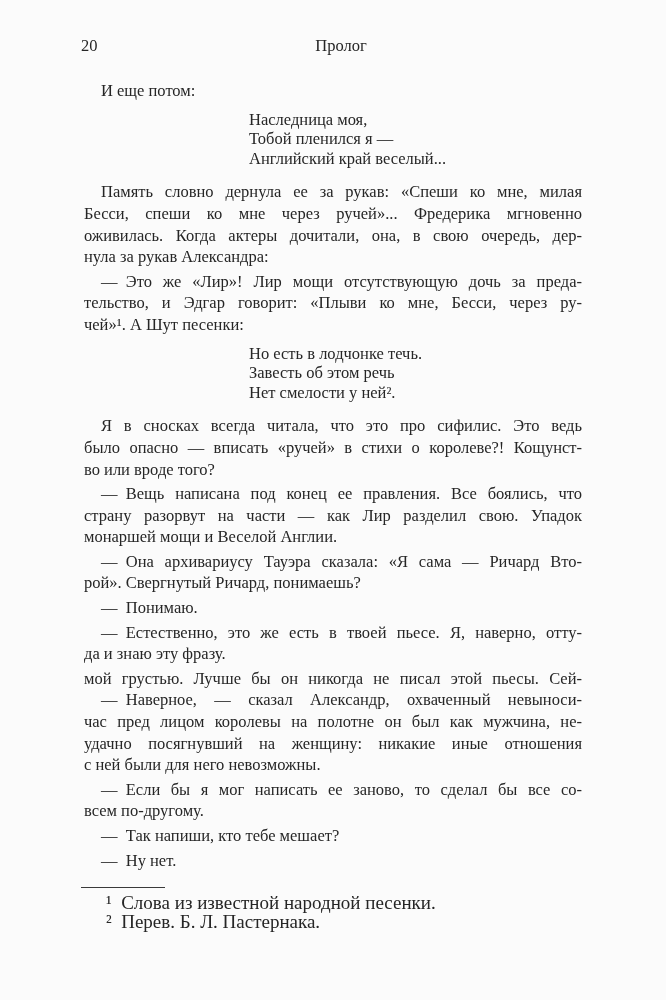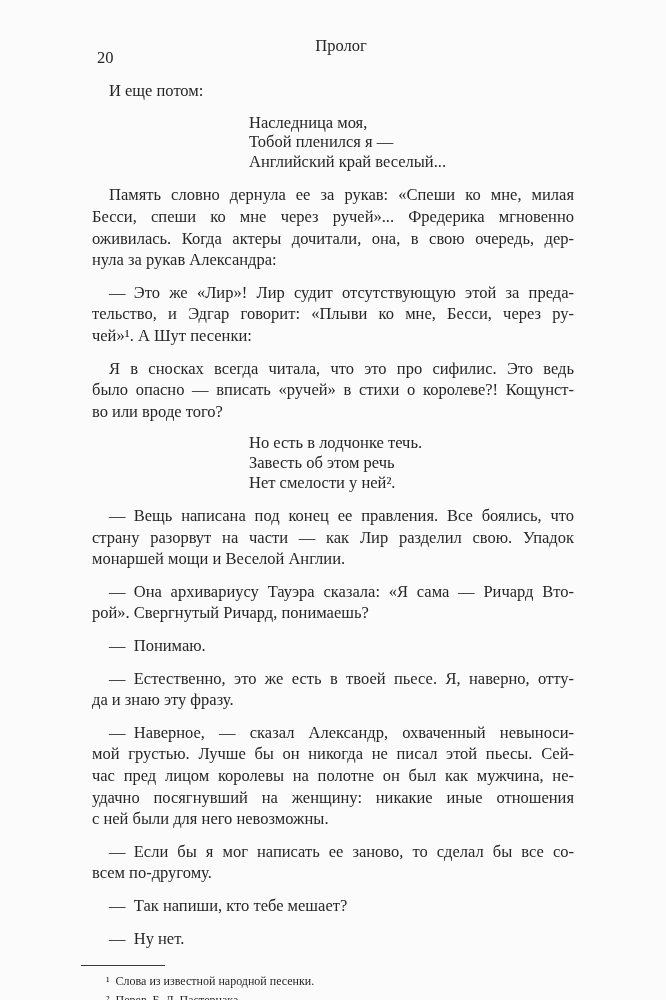--- a/index.html
+++ b/index.html
@@ -14,45 +14,45 @@
     margin: 0 auto;
   }
   .inner { padding: 36px 81px 0 81px; }
 
   .header {
     position: relative;
     height: 20px;
     font-size: 16.5px;
     line-height: 20px;
   }
-  .pagenum  { position: absolute; left: 0; top: 12px; margin-left: 16px; }
+  .pagenum  { position: absolute; left: 0; top: 0; }
   .runtitle { position: absolute; left: 16px; right: 0; top: 0; text-align: center; }
 
   .content {
     margin-top: 24px;
     font-size: 16.5px;
     line-height: 21.6px;
   }
-  .block { margin: 11px; }
+  .block { margin: 3px; }
   .block.paragraph .line.first { text-indent: 17px; }
   .line { white-space: normal; }
   .line.just {
     text-align: justify;
     text-align-last: justify;
     -moz-text-align-last: justify;
   }
   .block.verse {
     padding-left: 168px;
     line-height: 19.6px;
     margin: 8px 0 13px 0;
   }
 
   .footnotes {
     margin-top: 16px;
-    font-size: 12px;
+    font-size: 19px;
     line-height: 18.5px;
   }
   .fnrule {
     width: 84px;
     height: 0;
     border-top: 1px solid #3a3a3a;
     margin: 0 0 6px 0;
   }
   .fn { text-indent: 25px; }
 </style>
@@ -76,53 +76,53 @@
           <div class="line">Тобой пленился я —</div>
           <div class="line">Английский край веселый...</div>
         </div>
         <div class="block paragraph">
           <div class="line first just">Память словно дернула ее за рукав: «Спеши ко мне, милая</div>
           <div class="line just">Бесси, спеши ко мне через ручей»... Фредерика мгновенно</div>
           <div class="line just">оживилась. Когда актеры дочитали, она, в свою очередь, дер-</div>
           <div class="line">нула за рукав Александра:</div>
         </div>
         <div class="block paragraph">
-          <div class="line first just">— Это же «Лир»! Лир судит отсутствующую этой за преда-</div>
+          <div class="line first just">— Это же «Лир»! Лир мощи отсутствующую дочь за преда-</div>
           <div class="line just">тельство, и Эдгар говорит: «Плыви ко мне, Бесси, через ру-</div>
           <div class="line">чей»¹. А Шут песенки:</div>
+        </div>
+        <div class="block verse">
+          <div class="line">Но есть в лодчонке течь.</div>
+          <div class="line">Завесть об этом речь</div>
+          <div class="line">Нет смелости у ней².</div>
         </div>
         <div class="block paragraph">
           <div class="line first just">Я в сносках всегда читала, что это про сифилис. Это ведь</div>
           <div class="line just">было опасно — вписать «ручей» в стихи о королеве?! Кощунст-</div>
           <div class="line">во или вроде того?</div>
-        </div>
-        <div class="block verse">
-          <div class="line">Но есть в лодчонке течь.</div>
-          <div class="line">Завесть об этом речь</div>
-          <div class="line">Нет смелости у ней².</div>
         </div>
         <div class="block paragraph">
           <div class="line first just">— Вещь написана под конец ее правления. Все боялись, что</div>
           <div class="line just">страну разорвут на части — как Лир разделил свою. Упадок</div>
           <div class="line">монаршей мощи и Веселой Англии.</div>
         </div>
         <div class="block paragraph">
           <div class="line first just">— Она архивариусу Тауэра сказала: «Я сама — Ричард Вто-</div>
           <div class="line">рой». Свергнутый Ричард, понимаешь?</div>
         </div>
         <div class="block paragraph">
           <div class="line first">— Понимаю.</div>
         </div>
         <div class="block paragraph">
           <div class="line first just">— Естественно, это же есть в твоей пьесе. Я, наверно, отту-</div>
           <div class="line">да и знаю эту фразу.</div>
         </div>
         <div class="block paragraph">
+          <div class="line just">мой грустью. Лучше бы он никогда не писал этой пьесы. Сей-</div>
           <div class="line first just">— Наверное, — сказал Александр, охваченный невыноси-</div>
-          <div class="line just">мой грустью. Лучше бы он никогда не писал этой пьесы. Сей-</div>
           <div class="line just">час пред лицом королевы на полотне он был как мужчина, не-</div>
           <div class="line just">удачно посягнувший на женщину: никакие иные отношения</div>
           <div class="line">с ней были для него невозможны.</div>
         </div>
         <div class="block paragraph">
           <div class="line first just">— Если бы я мог написать ее заново, то сделал бы все со-</div>
           <div class="line">всем по-другому.</div>
         </div>
         <div class="block paragraph">
           <div class="line first">— Так напиши, кто тебе мешает?</div>

